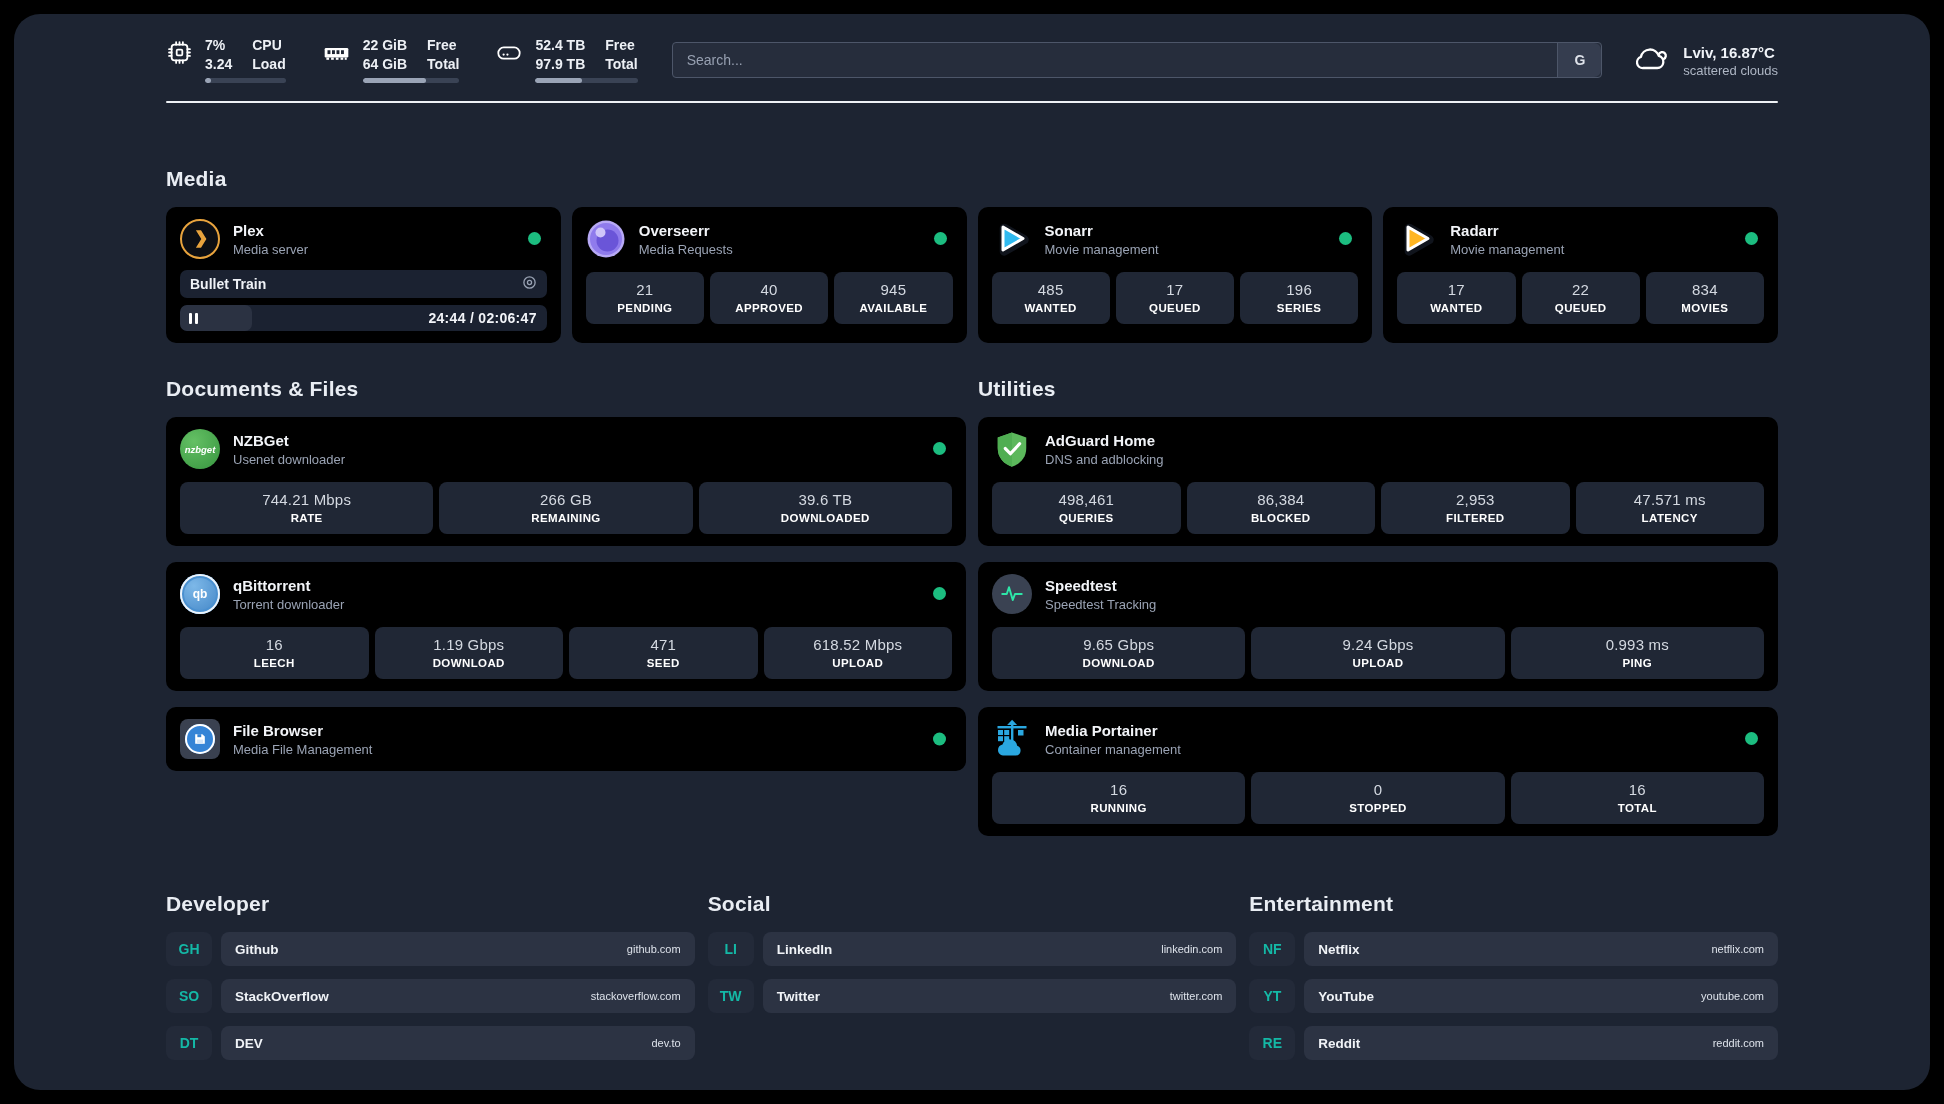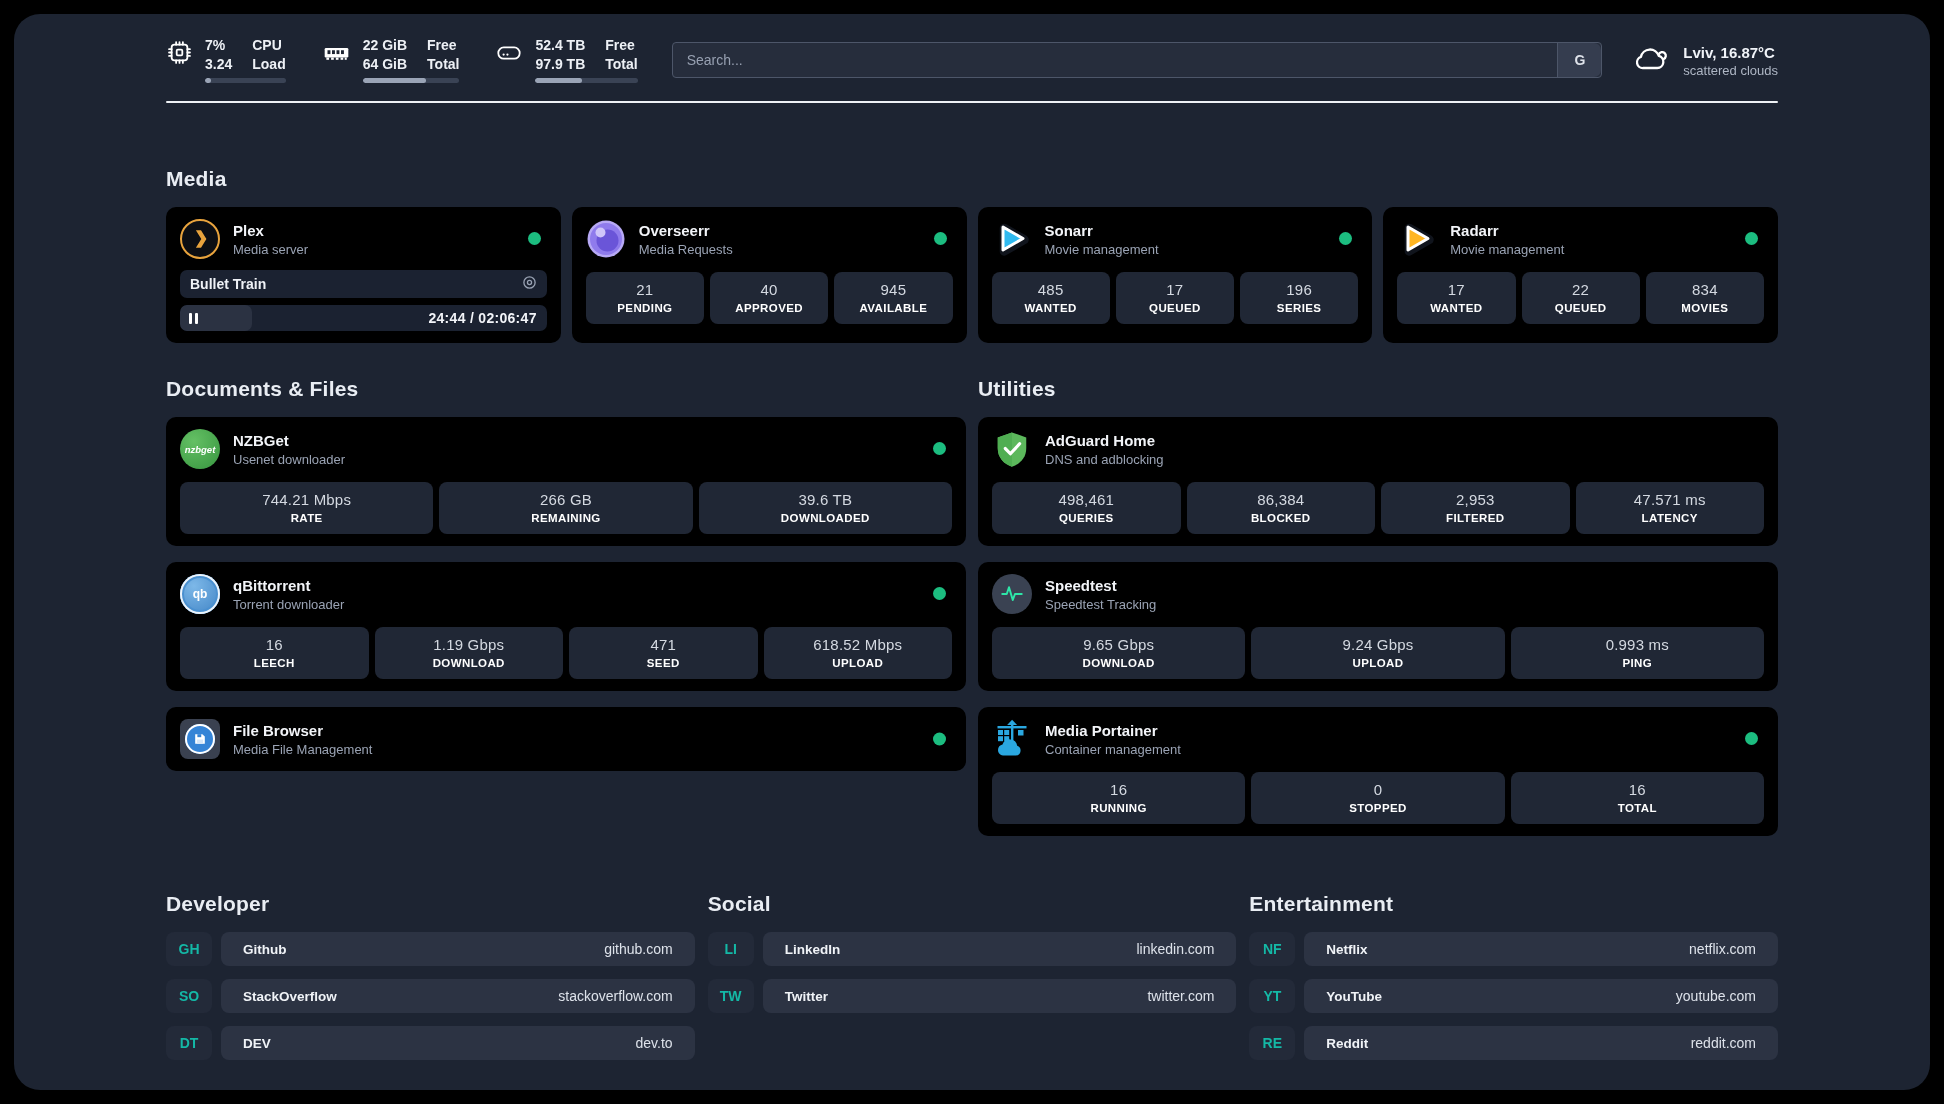--- a/index.html
+++ b/index.html
@@ -75,23 +75,23 @@
   .fb-outer { width:40px; height:40px; border-radius:8px; background:#3a4150; display:flex; align-items:center; justify-content:center; }
   .fb-inner { width:30px; height:30px; border-radius:50%; background:#3584d6; box-shadow:inset 0 0 0 2px #fff;
     display:flex; align-items:center; justify-content:center; }
 
   
   .links-grid { display:grid; grid-template-columns:1fr 1fr 1fr; gap:13px; align-items:start; }
   .link-row { display:flex; gap:9px; height:34px; margin-bottom:13px; cursor:pointer; }
   .chip { width:46px; background:#232a39; border-radius:8px; display:flex; align-items:center;
     justify-content:center; font-size:14px; font-weight:700; color:#14b8a6; flex:none; }
   .pill { flex:1; background:#2c3343; border-radius:8px; display:flex; align-items:center;
-    justify-content:space-between; padding:0 22px; min-width:0; }
+    justify-content:space-between; padding:0 14px; min-width:0; }
   .pill .nm { font-size:13.5px; font-weight:600; color:#f0f3f7; }
-  .pill .url { font-size:14px; color:#dde2ea; }
+  .pill .url { font-size:11px; color:#dde2ea; }
 </style>
 </head>
 <body>
 
 <div class="surface">
 
   <div class="topbar">
     <div class="hstats">
 
       <div class="hw">

